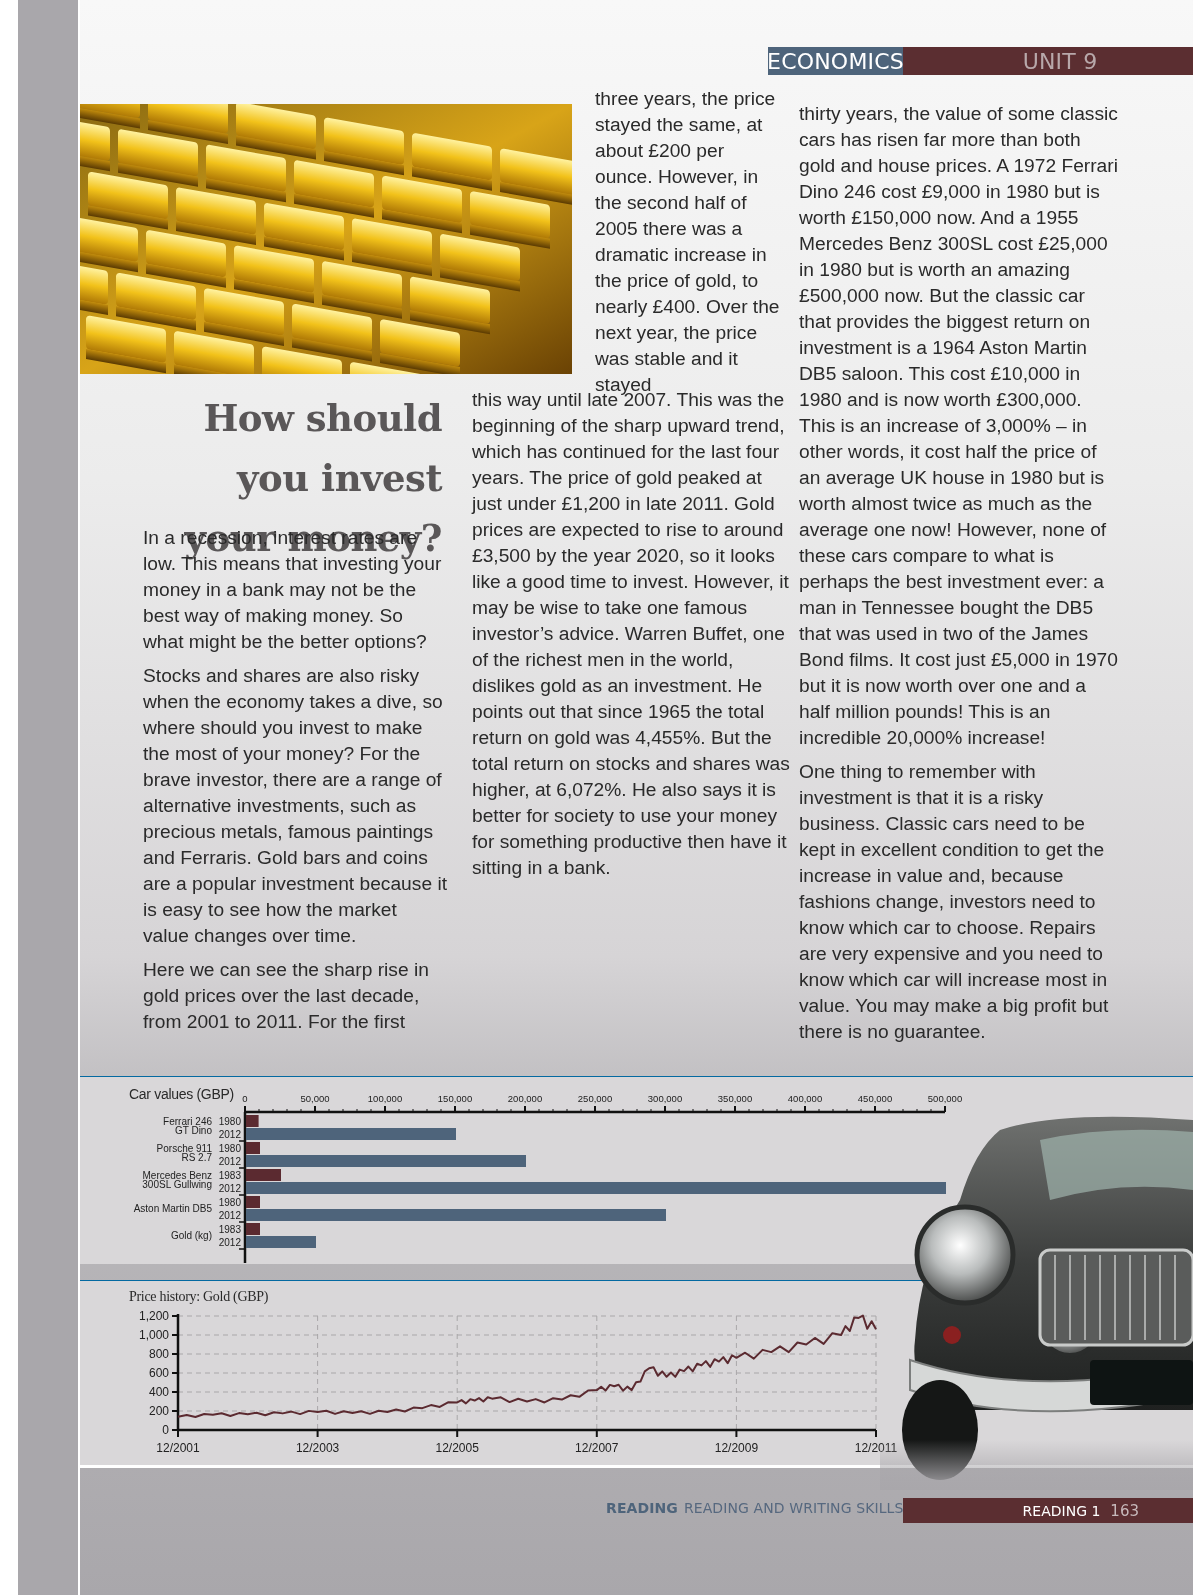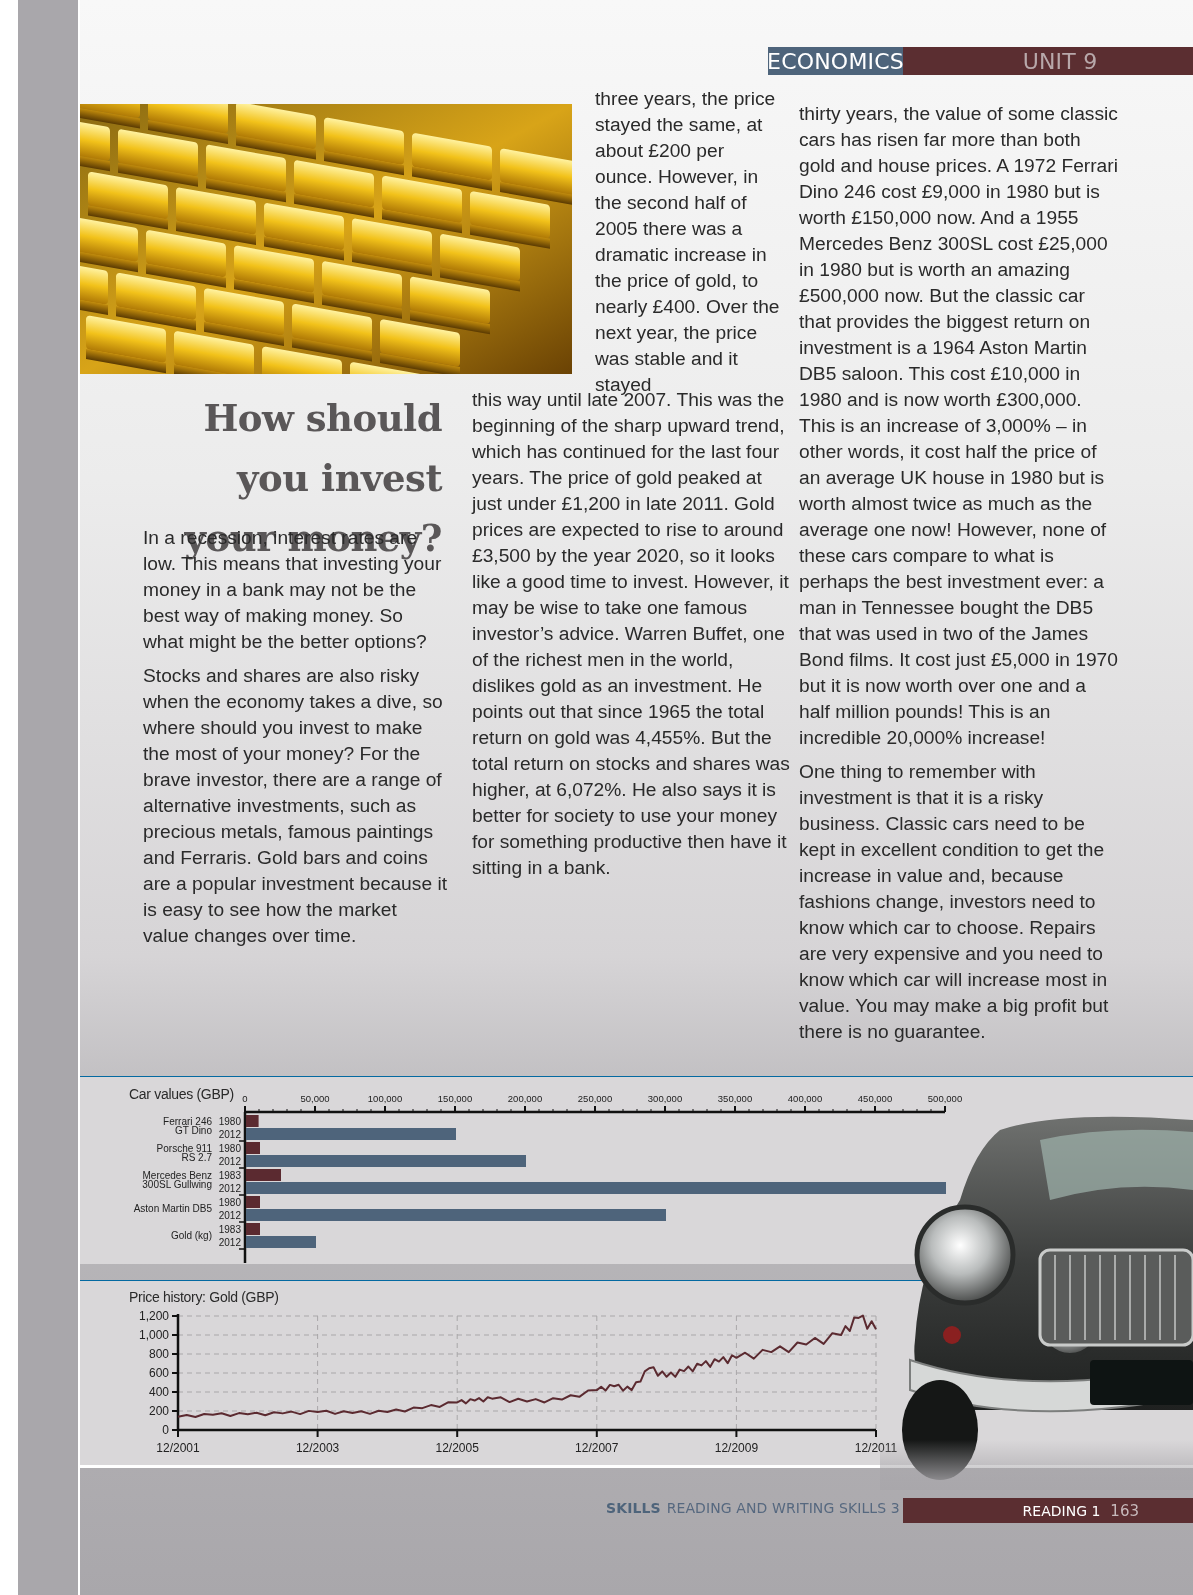--- a/index.html
+++ b/index.html
@@ -141,20 +141,21 @@
       <use href="#row" x="-150" y="240"></use>
     </g>
   </svg>
 </div>
 
 <h1 class="heading">How should you invest your money?</h1>
 
 <div class="col col1">
   <p>In a recession, interest rates are low. This means that investing your money in a bank may not be the best way of making money. So what might be the better  options?</p>
   <p>Stocks and shares are also risky when the economy takes a dive, so where should you invest to make the most of your money? For the brave investor, there are a range of alternative investments, such as precious metals, famous paintings and Ferraris. Gold bars and coins are a popular investment because it is easy to see how the market value changes over time.</p>
+  <p>Here we can see the sharp rise in gold prices over the last decade, from 2001 to 2011. For the first</p>
 </div>
 
 <div class="col col2a">
   <p>three years, the price stayed the same, at about £200 per ounce. However, in the second half of 2005 there was a dramatic increase in the price of gold, to nearly £400. Over the next year, the price was stable and it stayed</p>
 </div>
 <div class="col col2b">
   <p>this way until late 2007. This was the beginning of the sharp upward trend, which has continued for the last four years. The price of gold peaked at just under £1,200 in late 2011. Gold prices are expected to rise to around £3,500 by the year 2020, so it looks like a good time to invest. However, it may be wise to take one famous investor’s advice. Warren Buffet, one of the richest men in the world, dislikes gold as an investment. He points out that since 1965 the total return on gold was 4,455%. But the total return on stocks and shares was higher, at 6,072%. He also says it is better for society to use your money for something productive then have it sitting in a bank.</p>
 </div>
 
 <div class="col col3">
@@ -259,21 +260,21 @@
       <rect x="166" y="146" width="14" height="12" fill="#5b2a30"></rect>
       <rect x="166" y="159" width="70" height="12" fill="#4e647b"></rect>
       <text x="161" y="156" text-anchor="end" font-size="10" fill="#222" style="font-family:&quot;Liberation Sans&quot;,sans-serif;">1983</text>
       <text x="161" y="169" text-anchor="end" font-size="10" fill="#222" style="font-family:&quot;Liberation Sans&quot;,sans-serif;">2012</text>
       <line x1="159" y1="172" x2="165" y2="172" stroke="#111" stroke-width="1.5"></line>
       <text x="132" y="162" text-anchor="end" font-size="10" fill="#222" style="font-family:&quot;Liberation Sans&quot;,sans-serif;">Gold (kg)</text>
     </svg>
 </div>
 
 <div class="panel panel-gold">
-  <div class="chart-title" style="left:49px; top:8px;">Price history: Gold (GBP)</div>
+  <div class="chart-title" style="left:49px; top:8px;font-family:Liberation Serif, serif;">Price history: Gold (GBP)</div>
   <svg class="svg-abs" id="gold-svg" width="1113" height="188">
       <line x1="92" y1="149" x2="98" y2="149" stroke="#111" stroke-width="2"></line>
       <text x="89" y="153" text-anchor="end" font-size="12" fill="#222" style="font-family:&quot;Liberation Sans&quot;,sans-serif;">0</text>
       <line x1="98" y1="130" x2="796" y2="130" stroke="#a9a7a9" stroke-width="1" stroke-dasharray="5,4"></line>
       <line x1="92" y1="130" x2="98" y2="130" stroke="#111" stroke-width="2"></line>
       <text x="89" y="134" text-anchor="end" font-size="12" fill="#222" style="font-family:&quot;Liberation Sans&quot;,sans-serif;">200</text>
       <line x1="98" y1="111" x2="796" y2="111" stroke="#a9a7a9" stroke-width="1" stroke-dasharray="5,4"></line>
       <line x1="92" y1="111" x2="98" y2="111" stroke="#111" stroke-width="2"></line>
       <text x="89" y="115" text-anchor="end" font-size="12" fill="#222" style="font-family:&quot;Liberation Sans&quot;,sans-serif;">400</text>
       <line x1="98" y1="92" x2="796" y2="92" stroke="#a9a7a9" stroke-width="1" stroke-dasharray="5,4"></line>
@@ -347,18 +348,18 @@
     </g>
     <path d="M30 250 Q150 290 313 255 L313 285 Q150 320 30 280 Z" fill="#d6d8d7" stroke="#7c7e7d" stroke-width="2"></path>
     <rect x="210" y="250" width="103" height="45" rx="4" fill="#0e1413"></rect>
     <ellipse cx="60" cy="320" rx="38" ry="50" fill="#151716"></ellipse>
     <ellipse cx="72" cy="225" rx="9" ry="9" fill="#8a2020"></ellipse>
     <rect x="0" y="330" width="313" height="50" fill="url(#shadow)"></rect>
   </svg>
 </div>
 
 <div class="footer-left">
-  <b>SKILLS</b><span>READING AND WRITING SKILLS  3</span>
+  <b>READING</b><span>READING AND WRITING SKILLS  3</span>
 </div>
 <div class="footer-right">
   <span class="sec">READING 1</span>
   <span class="pg">163</span>
 </div>
 
 </body></html>

